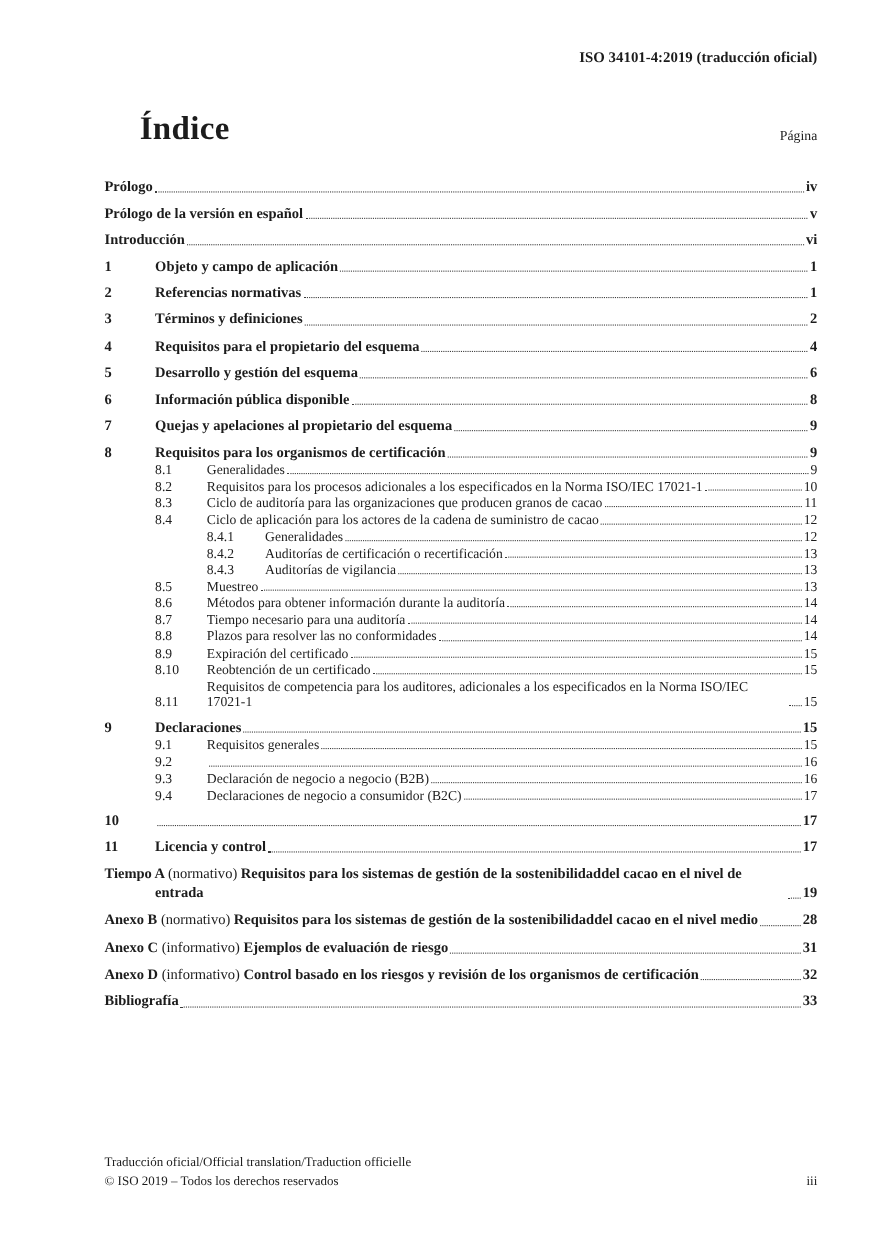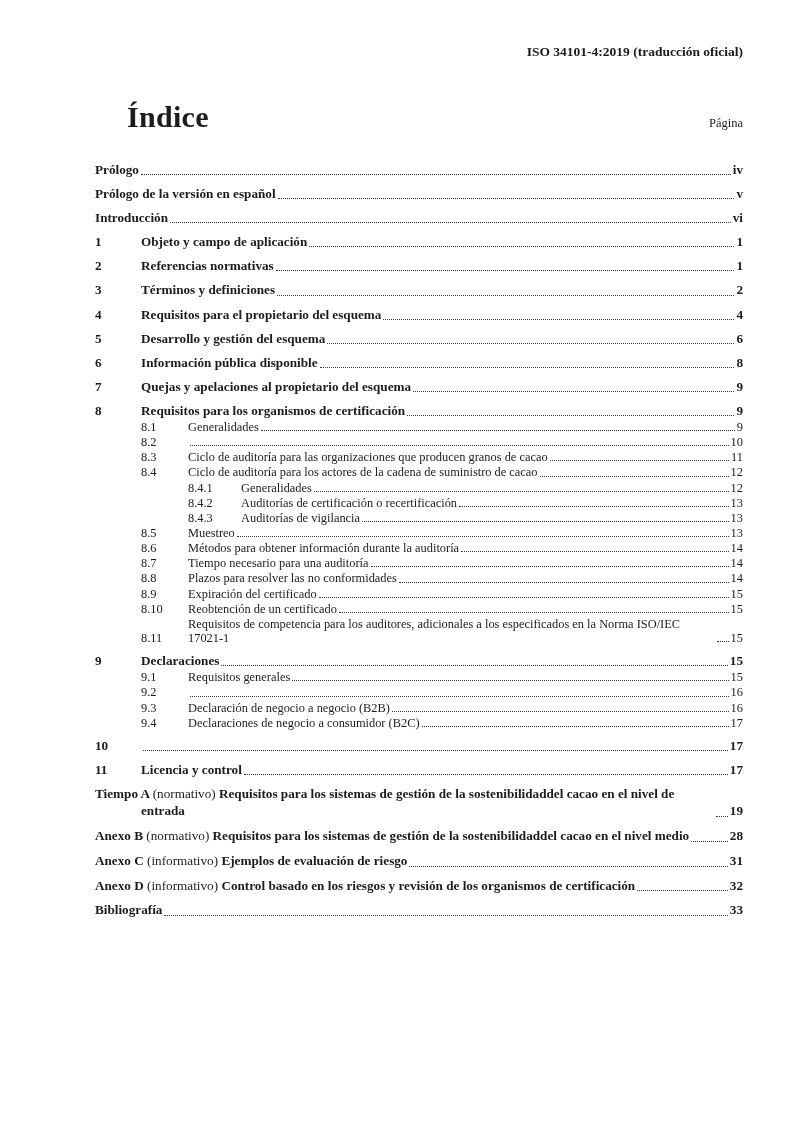--- a/index.html
+++ b/index.html
@@ -140,32 +140,33 @@
         <span class="page-num">9</span>
       </div>
       <div class="row t-sub">
         <span class="num">8.1</span>
         <span class="title">Generalidades</span>
         <span class="leader"></span>
         <span class="page-num">9</span>
       </div>
       <div class="row t-sub">
         <span class="num">8.2</span>
+        <span class="title">Requisitos para los procesos adicionales a los especificados en la Norma ISO/IEC 17021-1</span>
         <span class="leader"></span>
         <span class="page-num">10</span>
       </div>
       <div class="row t-sub">
         <span class="num">8.3</span>
         <span class="title">Ciclo de auditoría para las organizaciones que producen granos de cacao</span>
         <span class="leader"></span>
         <span class="page-num">11</span>
       </div>
       <div class="row t-sub">
         <span class="num">8.4</span>
-        <span class="title">Ciclo de auditoría para los actores de la cadena de suministro de cacao</span>
+        <span class="title">Ciclo de aplicación para los actores de la cadena de suministro de cacao</span>
         <span class="leader"></span>
         <span class="page-num">12</span>
       </div>
       <div class="row t-subsub">
         <span class="num">8.4.1</span>
         <span class="title">Generalidades</span>
         <span class="leader"></span>
         <span class="page-num">12</span>
       </div>
       <div class="row t-subsub">
@@ -282,14 +283,21 @@
         <span class="leader"></span>
         <span class="page-num">32</span>
       </div>
       <div class="row t-front">
         <span class="title">Bibliografía</span>
         <span class="leader"></span>
         <span class="page-num">33</span>
       </div>
     </div>
 
+  <div class="footer">
+    <div>Traducción oficial/Official translation/Traduction officielle</div>
+    <div class="footer-row2">
+      <span>© ISO 2019 – Todos los derechos reservados</span>
+      <span>iii</span>
+    </div>
+  </div>
 
 </div>
 
 </body></html>

